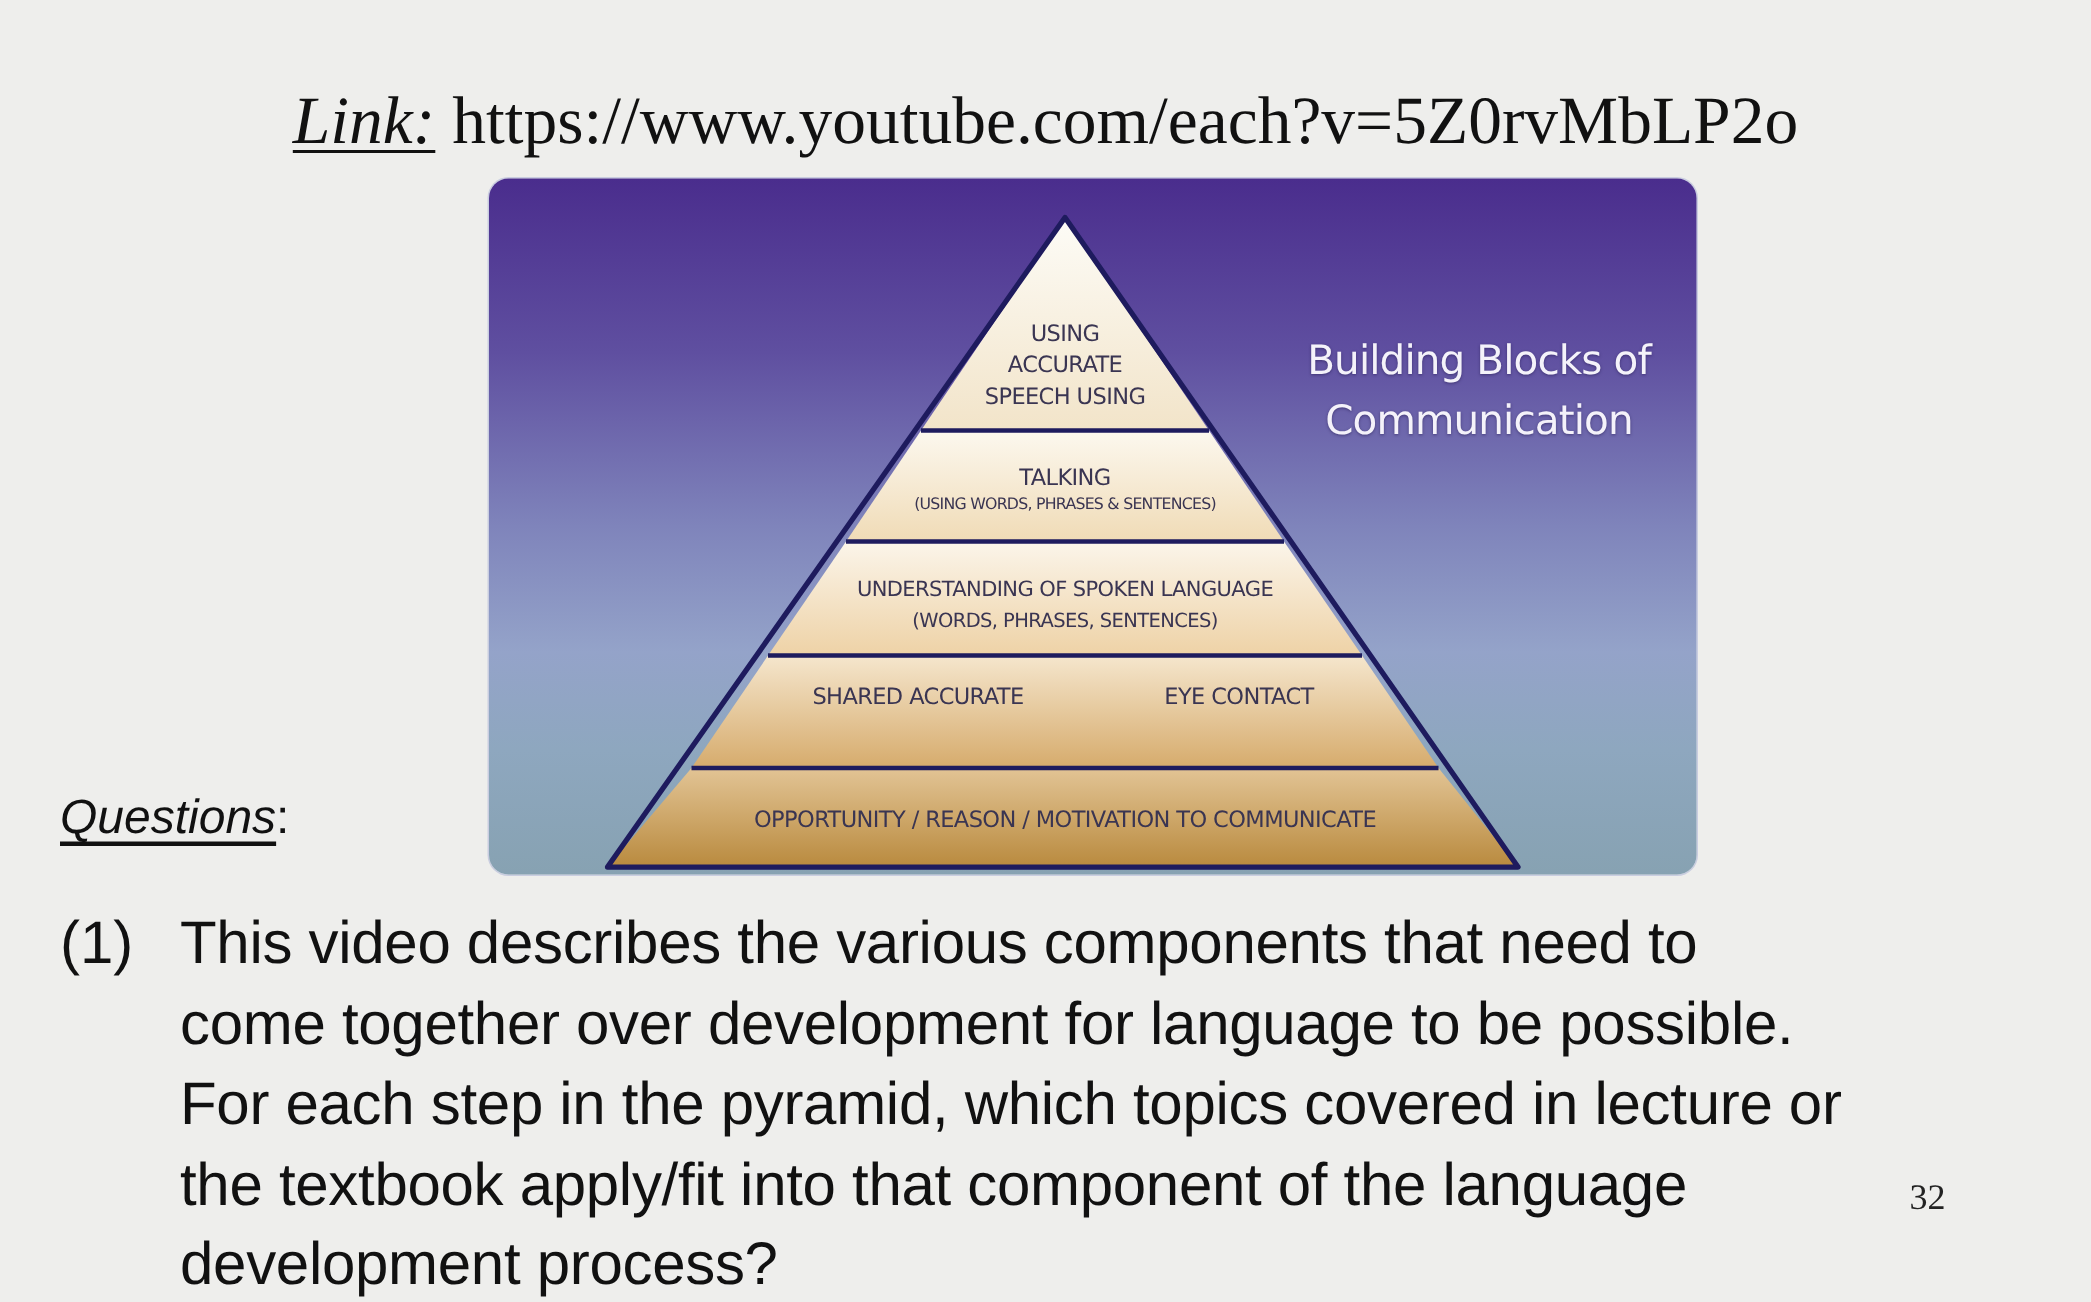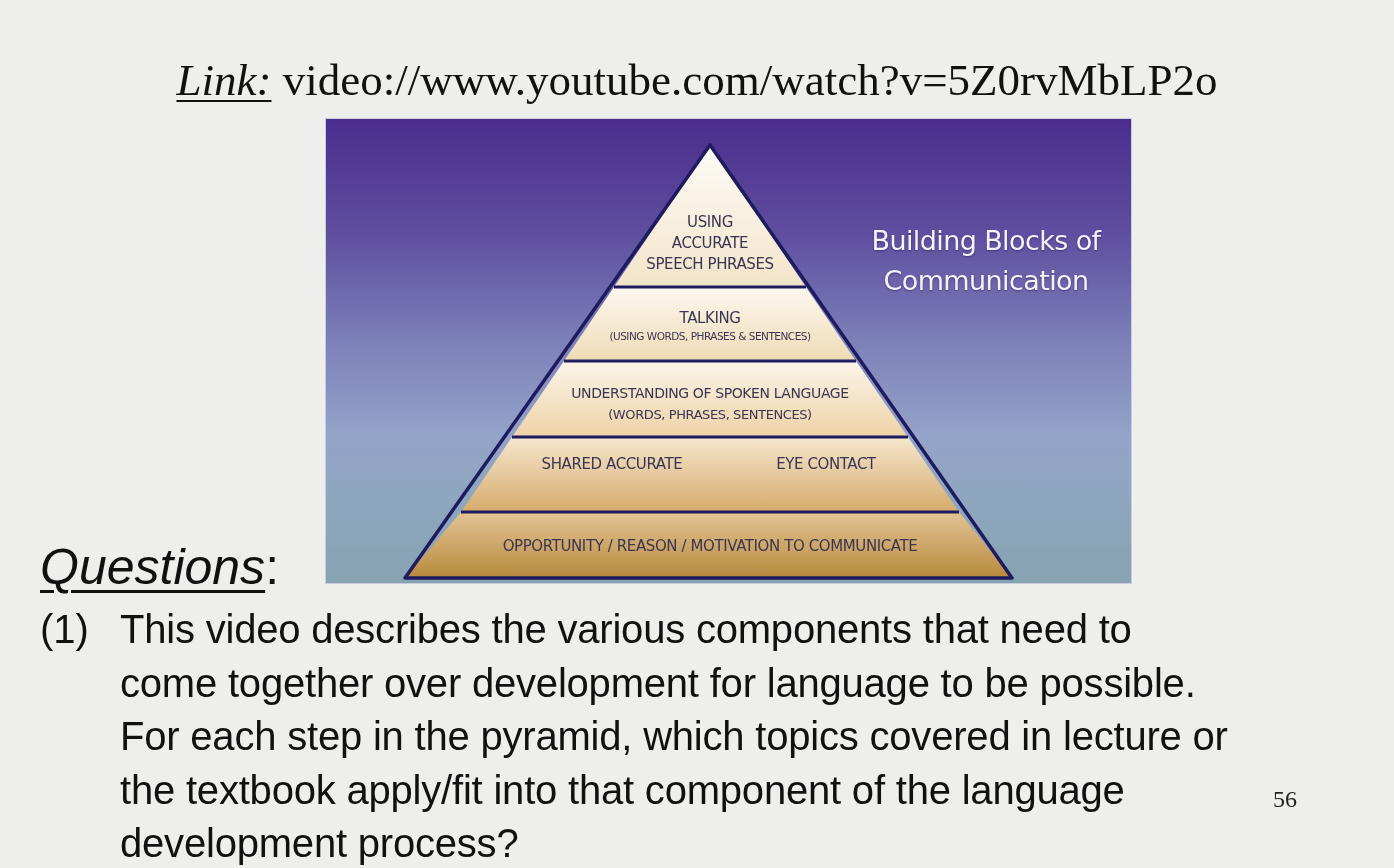--- a/index.html
+++ b/index.html
@@ -13,36 +13,37 @@
     text-align: center;
     font-family: "Liberation Serif", serif; font-size: 45px; line-height: 56px;
     color: #111; white-space: nowrap;
   }
   .link-line .label { text-decoration: underline; text-decoration-thickness: 2px; text-underline-offset: 5px; font-style: italic; }
   .video-thumb {
     position: absolute; left: 326px; top: 119px; width: 805px; height: 464px;
     background: linear-gradient(180deg, #4a2d8d 0%, #5f4fa0 25%, #7f84bb 50%, #94a3c9 68%, #8ea7bf 82%, #87a2b2 100%);
     box-shadow: 0 0 0 1px #c9cde0;
     overflow: visible;
+    border-radius: 13px;
   }
   .video-thumb svg { position: absolute; left: 0; top: 0; overflow: visible; }
   .pyr-text {
     position: absolute; text-align: center;
     font-family: "DejaVu Sans", sans-serif; color: #3a3552;
     font-size: 15px; line-height: 21px; letter-spacing: -0.4px; white-space: nowrap;
   }
   .bb-title {
     position: absolute; left: 516px; top: 102px; width: 288px;
     text-align: center; color: #f4f2fa;
     font-family: "DejaVu Sans", sans-serif; font-size: 27px; line-height: 40px; letter-spacing: -0.6px;
     text-shadow: 0 1px 2px rgba(30,20,70,0.5);
   }
   .questions-heading {
-    position: absolute; left: 40px; top: 536px;
-    font-size: 50px; line-height: 62px; color: #111;
+    position: absolute; left: 40px; top: 513px;
+    font-size: 32px; line-height: 62px; color: #111;
   }
   .questions-heading .word { font-style: italic; text-decoration: underline; text-decoration-thickness: 3px; text-underline-offset: 6px; }
   .question {
     position: absolute; left: 40px; top: 603px; width: 1340px;
   }
   .question .num {
     position: absolute; left: 0; top: 0; font-size: 40px; line-height: 53px;
   }
   .question .text {
     position: absolute; left: 80px; top: 0; width: 1280px;
@@ -52,21 +53,21 @@
   .page-num {
     position: absolute; left: 1273px; top: 786px;
     font-family: "Liberation Serif", serif; font-size: 24px; color: #222;
   }
 </style>
 </head>
 <body>
 
 <div class="link-line">
   <span class="label">Link:</span>
-  <span>video://www.youtube.com/watch?v=5Z0rvMbLP2o</span>
+  <span>https://www.youtube.com/each?v=5Z0rvMbLP2o</span>
 </div>
 
 <div class="video-thumb">
   <svg width="805" height="470" viewBox="0 0 805 470">
     <defs>
       <linearGradient id="g5" x1="0" y1="0" x2="0" y2="1">
         <stop offset="0" stop-color="#fdfcf7"></stop>
         <stop offset="1" stop-color="#f2e4c9"></stop>
       </linearGradient>
       <linearGradient id="g4" x1="0" y1="0" x2="0" y2="1">
@@ -98,21 +99,21 @@
       <line x1="238" y1="242" x2="530" y2="242"></line>
       <line x1="186" y1="318" x2="582" y2="318"></line>
       <line x1="135" y1="393" x2="633" y2="393"></line>
       <polygon points="384,26 686,459 79,459" stroke-width="3.5" stroke-linejoin="round"></polygon>
     </g>
   </svg>
 
   <div class="pyr-text" style="left:284px; top:93px; width:200px;">
     <div>USING</div>
     <div>ACCURATE</div>
-    <div>SPEECH PHRASES</div>
+    <div>SPEECH USING</div>
   </div>
 
   <div class="pyr-text" style="left:234px; top:189px; width:300px;">
     <div>TALKING</div>
     <div class="small" style="font-size:10.5px; line-height:15px; letter-spacing:-0.5px;">(USING WORDS, PHRASES &amp; SENTENCES)</div>
   </div>
 
   <div class="pyr-text" style="left:184px; top:264px; width:400px; font-size:14px; line-height:21px;">
     <div>UNDERSTANDING OF SPOKEN LANGUAGE</div>
     <div style="font-size:13px;">(WORDS, PHRASES, SENTENCES)</div>
@@ -143,13 +144,13 @@
   <div class="num">(1)</div>
   <div class="text">
     <span>This video describes the various components that need to</span>
     <span>come together over development for language to be possible.</span>
     <span>For each step in the pyramid, which topics covered in lecture or</span>
     <span>the textbook apply/fit into that component of the language</span>
     <span>development process?</span>
   </div>
 </div>
 
-<div class="page-num">56</div>
+<div class="page-num">32</div>
 
 </body></html>

